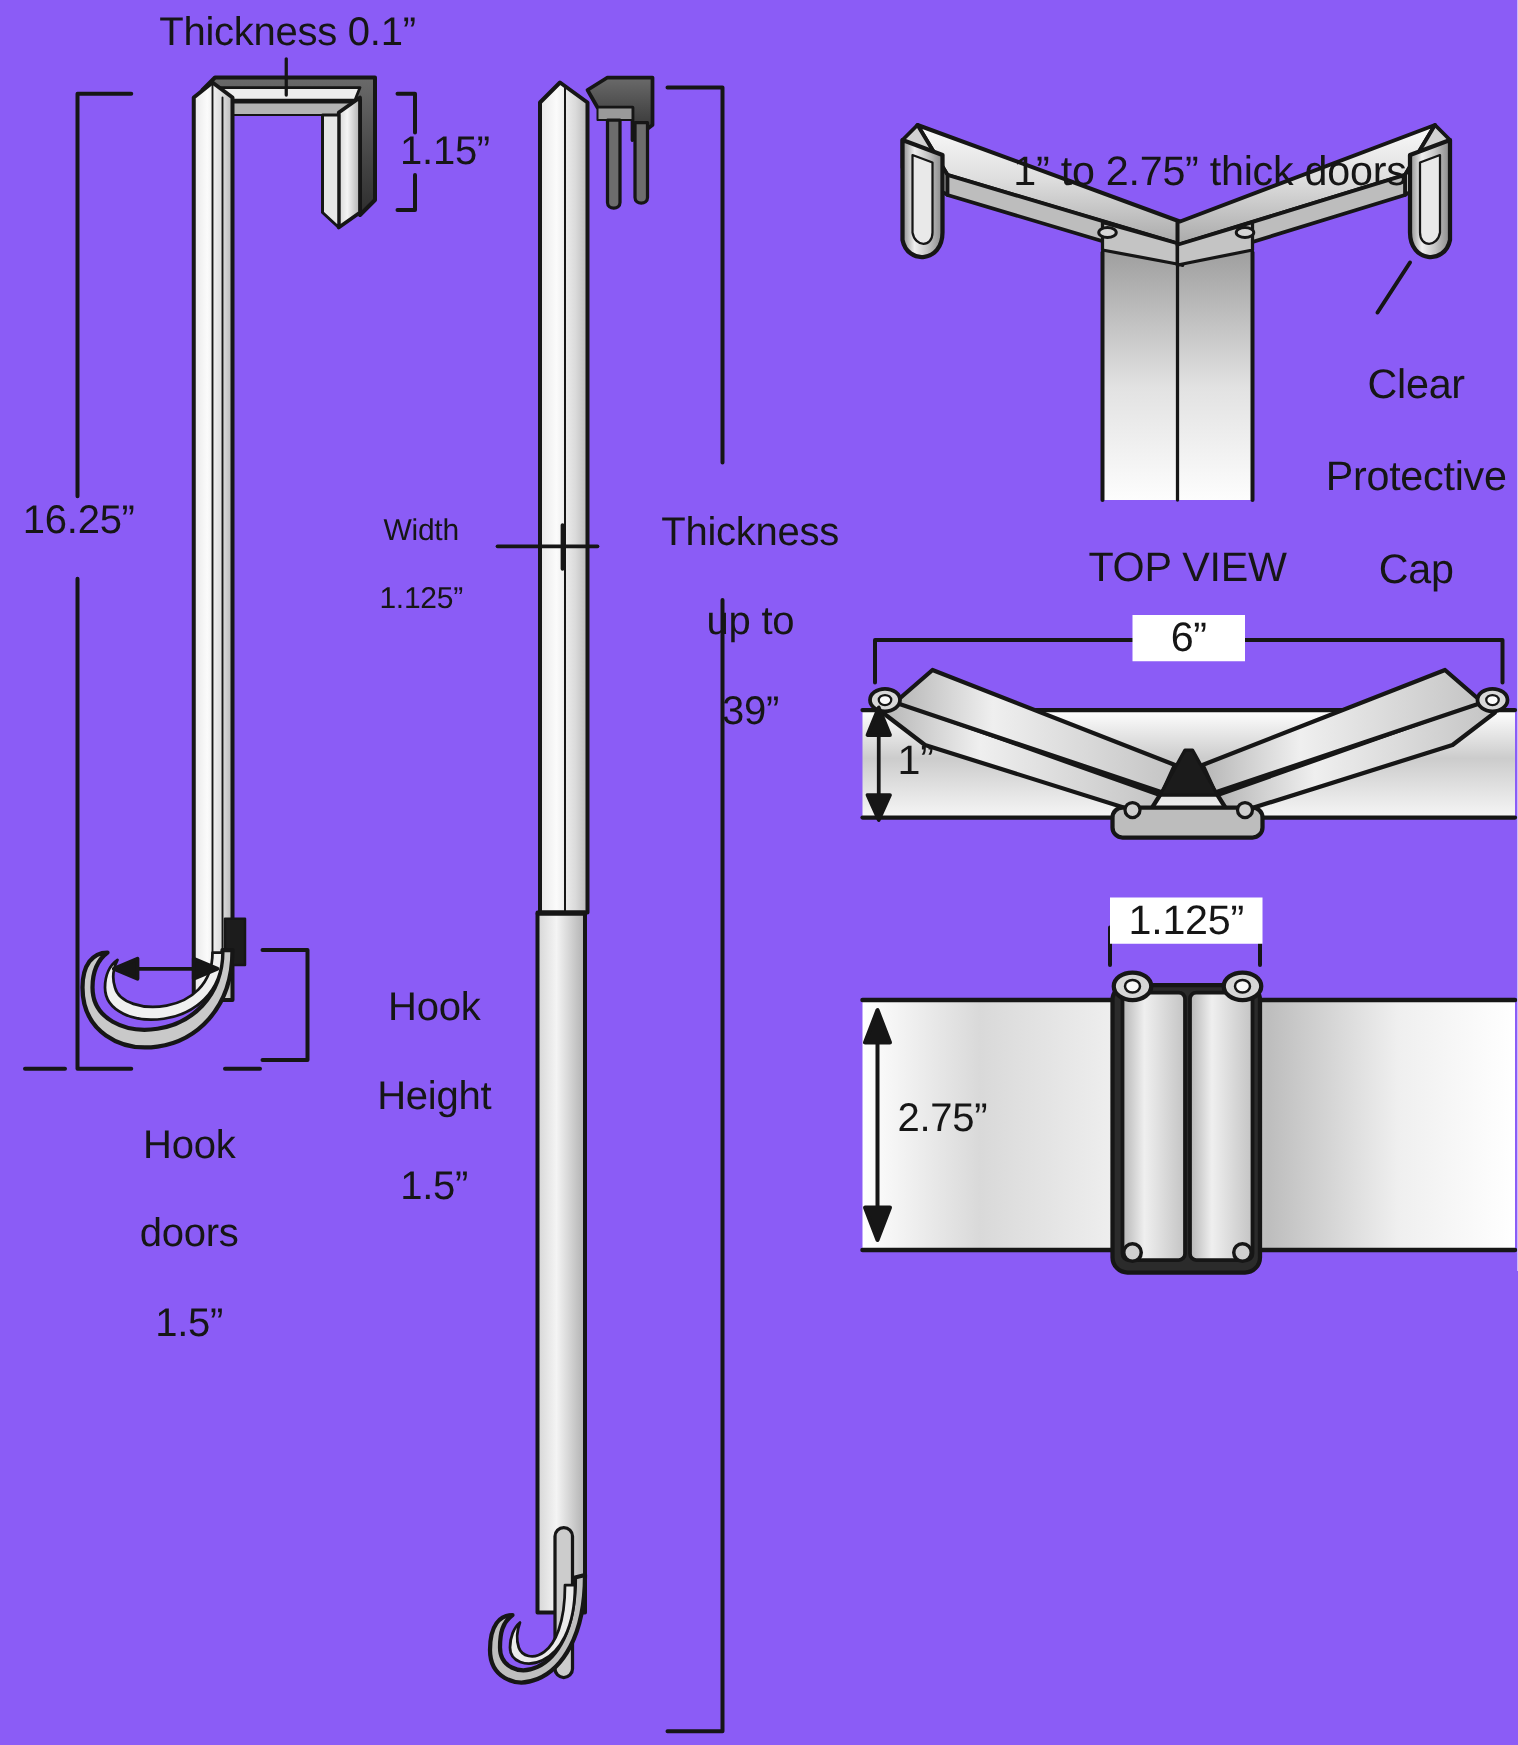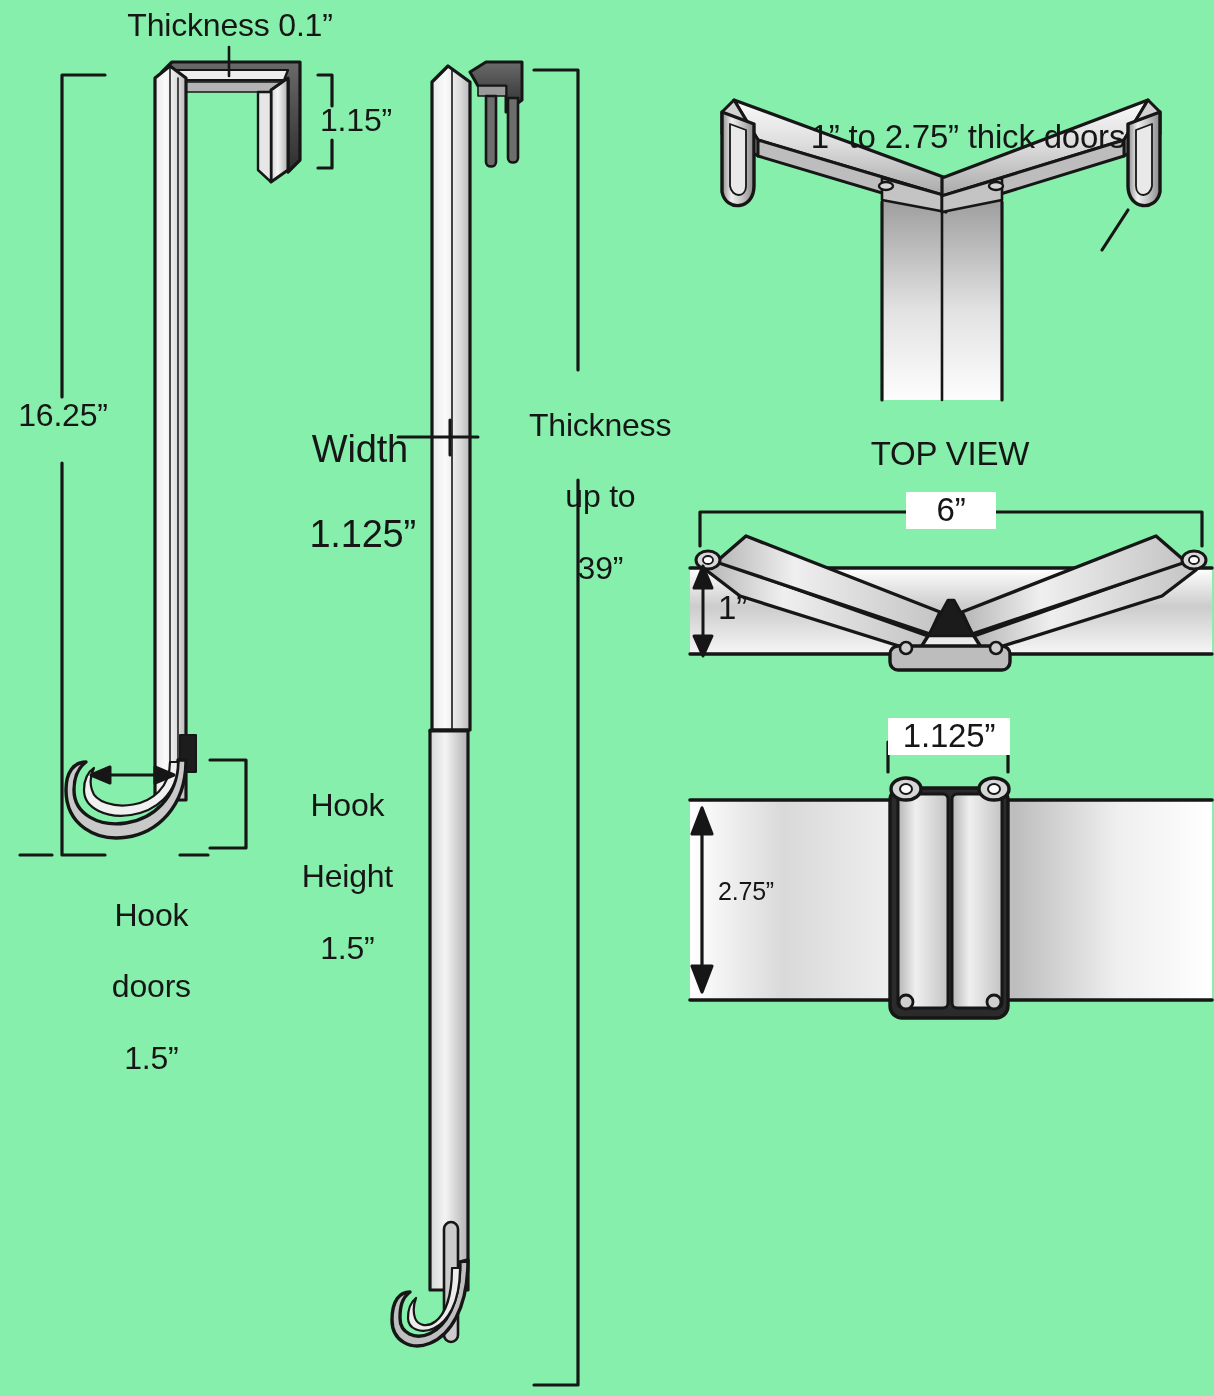--- a/index.html
+++ b/index.html
@@ -11,21 +11,21 @@
     width: 1214px;
     height: 1396px;
     font-family: "Liberation Sans", sans-serif;
     color: #1a1a1a;
     overflow: hidden;
   }
   #stage {
     position: relative;
     width: 1214px;
     height: 1396px;
-    background: #86efac;
+    background: #8b5cf6;
   }
   #stage svg {
     position: absolute;
     top: 0;
     left: 0;
   }
   .lbl {
     position: absolute;
     font-family: "Liberation Sans", sans-serif;
     color: #161616;
@@ -272,21 +272,21 @@
       </g>
     </g>
   </svg>
 
   <div class="lbl" style="left:110px; top:8px; width:240px; font-size:32px;">Thickness 0.1”</div>
 
   <div class="lbl" style="left:308px; top:103px; width:96px; font-size:32px; text-align:center;">1.15”</div>
 
   <div class="lbl" style="left:6px; top:398px; width:114px; font-size:32px;">16.25”</div>
 
-  <div class="lbl" style="left:268px; top:385px; width:140px; font-size:38px; text-align:right;">
+  <div class="lbl" style="left:254px; top:385px; width:140px; font-size:24px; ">
     <span>Width</span><br>
     <span>1.125”</span>
   </div>
 
   <div class="lbl" style="left:489px; top:372px; width:188px; font-size:32px;">
     <span>Thickness</span><br>
     <span>up to</span><br>
     <span>39”</span>
   </div>
 
@@ -300,24 +300,29 @@
     <span>Hook</span><br>
     <span>doors</span><br>
     <span>1.5”</span>
   </div>
 
   <div class="lbl" style="left:700px; top:8px; width:500px; font-size:33px;">
     <br>
     <span>1” to 2.75” thick doors</span>
   </div>
 
+  <div class="lbl" style="left:1020px; top:252px; width:190px; font-size:33px;">
+    <span>Clear</span><br>
+    <span>Protective</span><br>
+    <span>Cap</span>
+  </div>
 
   <div class="lbl" style="left:810px; top:436px; width:280px; font-size:33px;">TOP VIEW</div>
 
   <div class="lbl" style="left:906px; top:492px; width:90px; font-size:33px; background:#ffffff;">6”</div>
 
   <div class="lbl" style="left:718px; top:590px; width:60px; font-size:33px; text-align:left;">1”</div>
 
-  <div class="lbl" style="left:718px; top:877px; width:160px; font-size:25px; text-align:left;">2.75”</div>
+  <div class="lbl" style="left:718px; top:877px; width:160px; font-size:32px; text-align:left;">2.75”</div>
 
   <div class="lbl" style="left:888px; top:718px; width:122px; font-size:33px; background:#ffffff;">1.125”</div>
 
 </div>
 
 </body></html>

